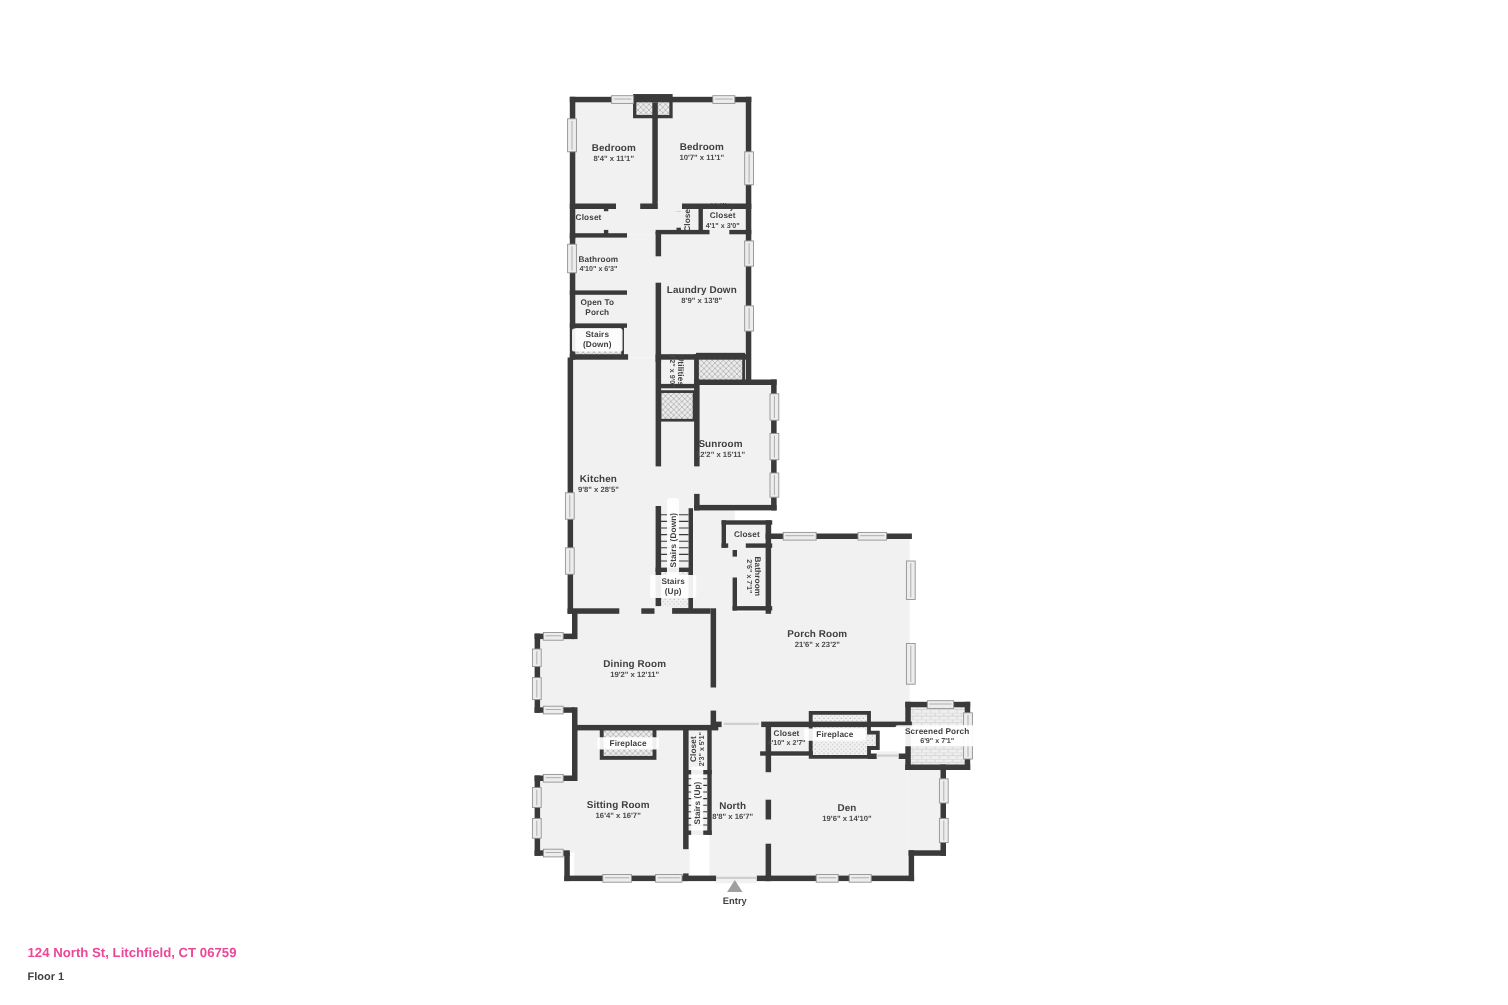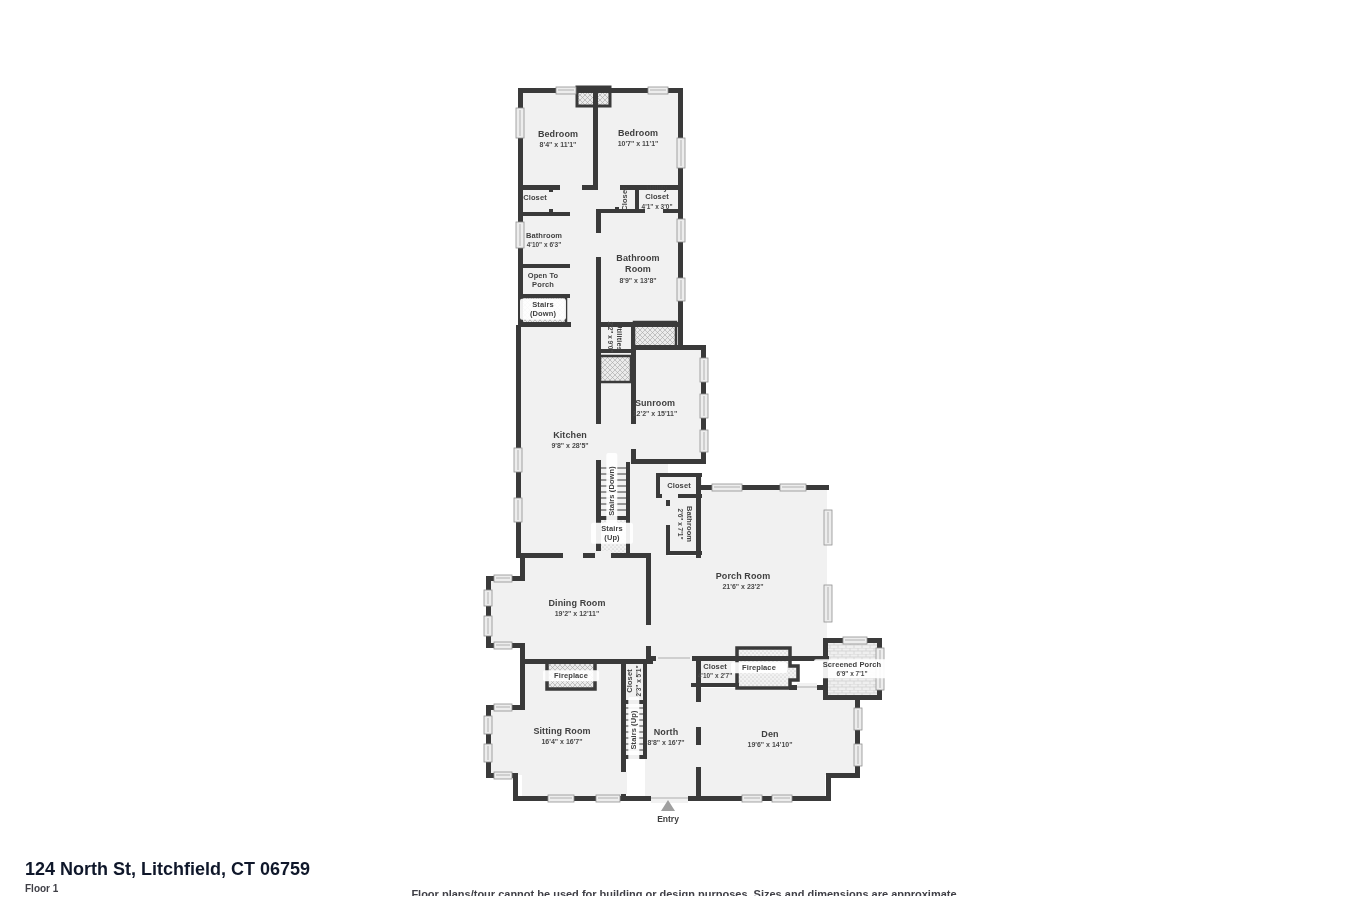--- a/index.html
+++ b/index.html
@@ -8,21 +8,21 @@
   .plan-svg{position:absolute;left:0;top:0;}
   .room-label{position:absolute;text-align:center;color:#3f3f3f;pointer-events:none;}
   .rl-name{font-size:9px;font-weight:700;line-height:1.25;letter-spacing:.1px;}
   .rl-dims{font-size:7px;font-weight:600;color:#4a4a4a;margin-top:1px;white-space:nowrap;}
   .room-label.small .rl-name{font-size:7.5px;}
   .room-label.small .rl-dims{font-size:6.5px;}
   .room-label.rot .rl-name{white-space:nowrap;}
   .room-label.plate{background:rgba(255,255,255,.92);border-radius:2px;padding:1px 3px;}
   .entry-label{position:absolute;font-size:8.5px;font-weight:700;color:#3f3f3f;
                transform:translate(-50%,0);}
-  .footer-address{position:absolute;left:25px;top:859px;font-size:18px;font-weight:700;color:#0f172a;}
+  .footer-address{position:absolute;left:25px;top:859px;font-size:12px;font-weight:700;color:#ec4899;}
   .footer-floor{position:absolute;left:25px;top:883px;font-size:10px;font-weight:700;color:#3f3f46;}
   .footer-disclaimer{position:absolute;left:0;top:888px;width:1371px;text-align:center;
                      font-size:11px;font-weight:700;color:#3f3f46;}
 </style>
 </head>
 <body>
 
 <div class="canvas">
 
   <svg class="plan-svg" width="1371" height="914" viewBox="0 0 1371 914">
@@ -255,35 +255,35 @@
     <div class="rl-name">Open To Porch</div>
 
   </div>
 
   <div class="room-label small plate" style="left: 543px; top: 309px; width: 40px; transform: translate(-50%, -50%) rotate(0deg);">
     <div class="rl-name">Stairs (Down)</div>
 
   </div>
 
   <div class="room-label" style="left: 638px; top: 268px; width: 70px; transform: translate(-50%, -50%) rotate(0deg);">
-    <div class="rl-name">Bathroom Room</div>
+    <div class="rl-name">Laundry Down</div>
     <div class="rl-dims">8'9" x 13'8"</div>
   </div>
 
   <div class="room-label small rot" style="left: 615px; top: 337px; width: 60px; transform: translate(-50%, -50%) rotate(90deg);">
     <div class="rl-name">Utilities</div>
     <div class="rl-dims">2'2" x 9'0"</div>
   </div>
 
   <div class="room-label" style="left: 655px; top: 408px; width: 70px; transform: translate(-50%, -50%) rotate(0deg);">
     <div class="rl-name">Sunroom</div>
     <div class="rl-dims">12'2" x 15'11"</div>
   </div>
 
-  <div class="room-label" style="left: 570px; top: 440px; width: 70px; transform: translate(-50%, -50%) rotate(0deg);">
+  <div class="room-label" style="left: 544px; top: 440px; width: 70px; transform: translate(-50%, -50%) rotate(0deg);">
     <div class="rl-name">Kitchen</div>
     <div class="rl-dims">9'8" x 28'5"</div>
   </div>
 
   <div class="room-label small plate rot" style="left: 612px; top: 491px; width: 70px; transform: translate(-50%, -50%) rotate(-90deg);">
     <div class="rl-name">Stairs (Down)</div>
 
   </div>
 
   <div class="room-label small plate" style="left: 612px; top: 533px; width: 36px; transform: translate(-50%, -50%) rotate(0deg);">
@@ -354,14 +354,13 @@
   <div class="room-label" style="left: 770px; top: 739px; width: 70px; transform: translate(-50%, -50%) rotate(0deg);">
     <div class="rl-name">Den</div>
     <div class="rl-dims">19'6" x 14'10"</div>
   </div>
 </div>
 
   <div class="entry-label" id="entry-label" style="left: 668px; top: 814px;">Entry</div>
 
   <div class="footer-address">124 North St, Litchfield, CT 06759</div>
   <div class="footer-floor">Floor 1</div>
-  <div class="footer-disclaimer">Floor plans/tour cannot be used for building or design purposes. Sizes and dimensions are approximate.</div>
 </div>
 
 </body></html>

